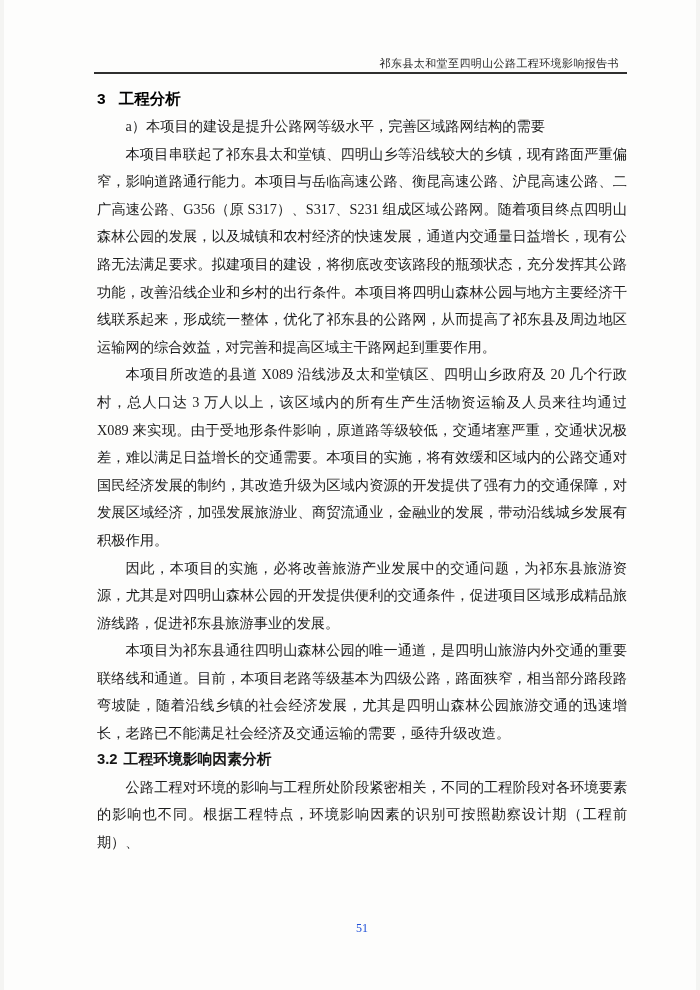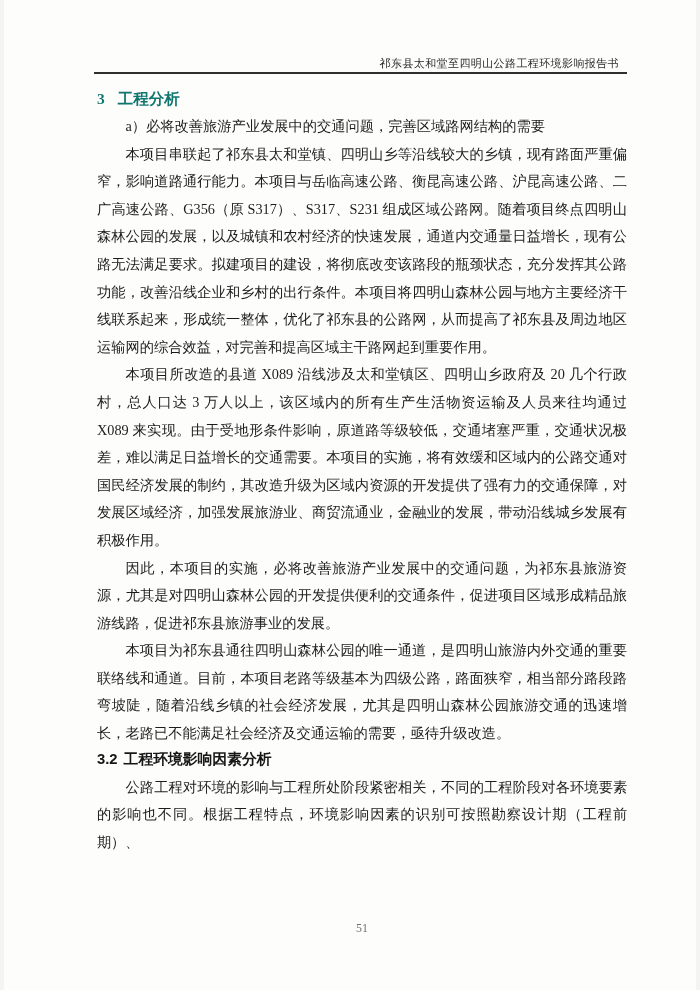--- a/index.html
+++ b/index.html
@@ -33,26 +33,26 @@
     height:1.5px;
     background:#2f2f2f;
   }
   .content{
     position:absolute;
     left:93px;
     top:89px;
     width:530px;
   }
   h1.sec{
-    font-family:Liberation Serif, serif;
+    font-family:Liberation Sans, sans-serif;
     font-weight:bold;
     font-size:15.5px;
     line-height:19px;
     margin:0 0 5px 0;
-    color:#0f766e;
+    color:#000000;
   }
   h1.sec .num{margin-right:13px;}
   h2.sub{
     font-family:"Liberation Sans","DejaVu Sans",sans-serif;
     font-weight:bold;
     font-size:14.8px;
     line-height:19px;
     margin:0 0 8px 0;
     color:#161616;
   }
@@ -70,40 +70,40 @@
   p.body-para.tight{
     letter-spacing:-0.02em;
   }
   .page-number{
     position:absolute;
     top:921px;
     left:93px;
     width:530px;
     text-align:center;
     font-size:12px;
-    color:#737373;
+    color:#1d4ed8;
   }
 </style>
 </head>
 <body>
 
 <div class="page">
 
   <div class="page-header-title">祁东县太和堂至四明山公路工程环境影响报告书</div>
 
   <div class="header-rule"></div>
 
   <div class="content">
 
     <h1 class="sec">
       <span class="num">3</span><span>工程分析</span>
     </h1>
 
 
-    <p class="body-para">a）必将改善旅游产业发展中的交通问题，完善区域路网结构的需要</p>
+    <p class="body-para">a）本项目的建设是提升公路网等级水平，完善区域路网结构的需要</p>
     <p class="body-para">本项目串联起了祁东县太和堂镇、四明山乡等沿线较大的乡镇，现有路面严重偏窄，影响道路通行能力。本项目与岳临高速公路、衡昆高速公路、沪昆高速公路、二广高速公路、G356（原 S317）、S317、S231 组成区域公路网。随着项目终点四明山森林公园的发展，以及城镇和农村经济的快速发展，通道内交通量日益增长，现有公路无法满足要求。拟建项目的建设，将彻底改变该路段的瓶颈状态，充分发挥其公路功能，改善沿线企业和乡村的出行条件。本项目将四明山森林公园与地方主要经济干线联系起来，形成统一整体，优化了祁东县的公路网，从而提高了祁东县及周边地区运输网的综合效益，对完善和提高区域主干路网起到重要作用。</p>
 
     <p class="body-para">本项目所改造的县道 X089 沿线涉及太和堂镇区、四明山乡政府及 20 几个行政村，总人口达 3 万人以上，该区域内的所有生产生活物资运输及人员来往均通过 X089 来实现。由于受地形条件影响，原道路等级较低，交通堵塞严重，交通状况极差，难以满足日益增长的交通需要。本项目的实施，将有效缓和区域内的公路交通对国民经济发展的制约，其改造升级为区域内资源的开发提供了强有力的交通保障，对发展区域经济，加强发展旅游业、商贸流通业，金融业的发展，带动沿线城乡发展有积极作用。</p>
 
     <p class="body-para">因此，本项目的实施，必将改善旅游产业发展中的交通问题，为祁东县旅游资源，尤其是对四明山森林公园的开发提供便利的交通条件，促进项目区域形成精品旅游线路，促进祁东县旅游事业的发展。</p>
     <p class="body-para">本项目为祁东县通往四明山森林公园的唯一通道，是四明山旅游内外交通的重要联络线和通道。目前，本项目老路等级基本为四级公路，路面狭窄，相当部分路段路弯坡陡，随着沿线乡镇的社会经济发展，尤其是四明山森林公园旅游交通的迅速增长，老路已不能满足社会经济及交通运输的需要，亟待升级改造。</p>
 
     <h2 class="sub mid">
       <span class="num">3.2</span><span>工程环境影响因素分析</span>
     </h2>

